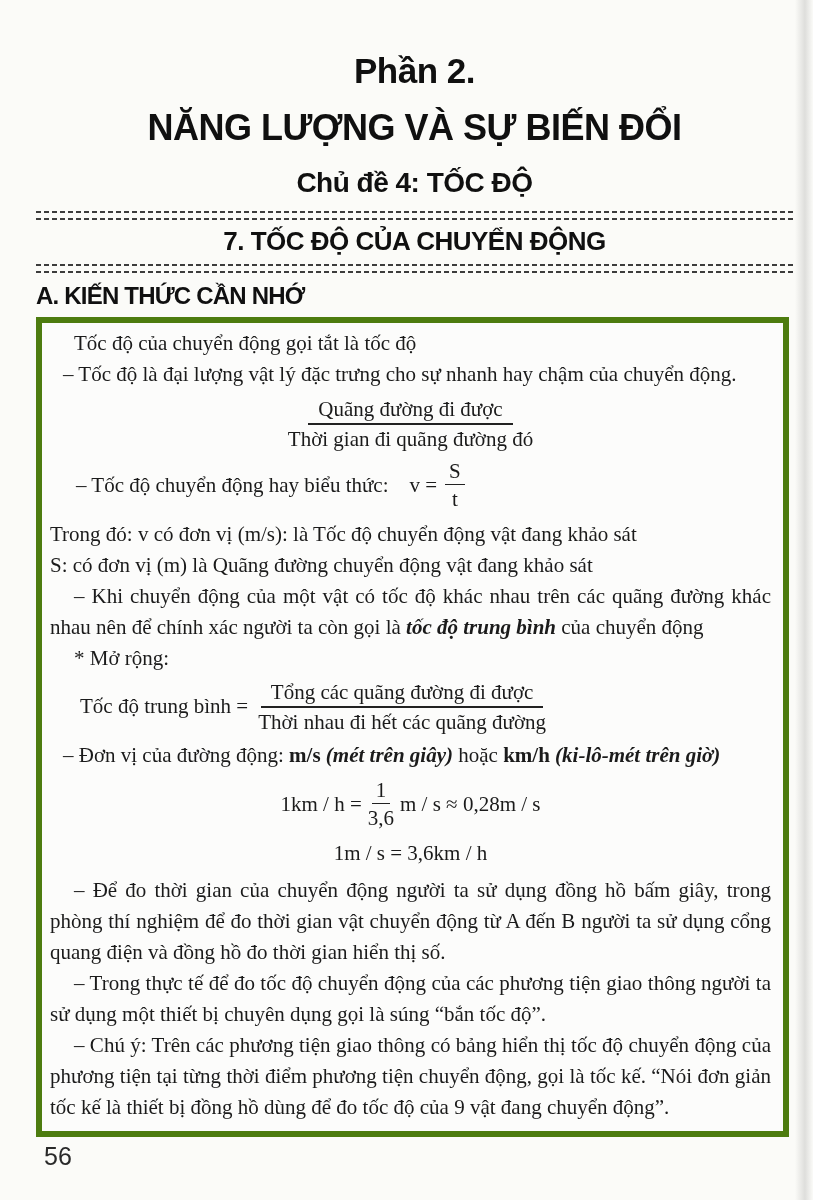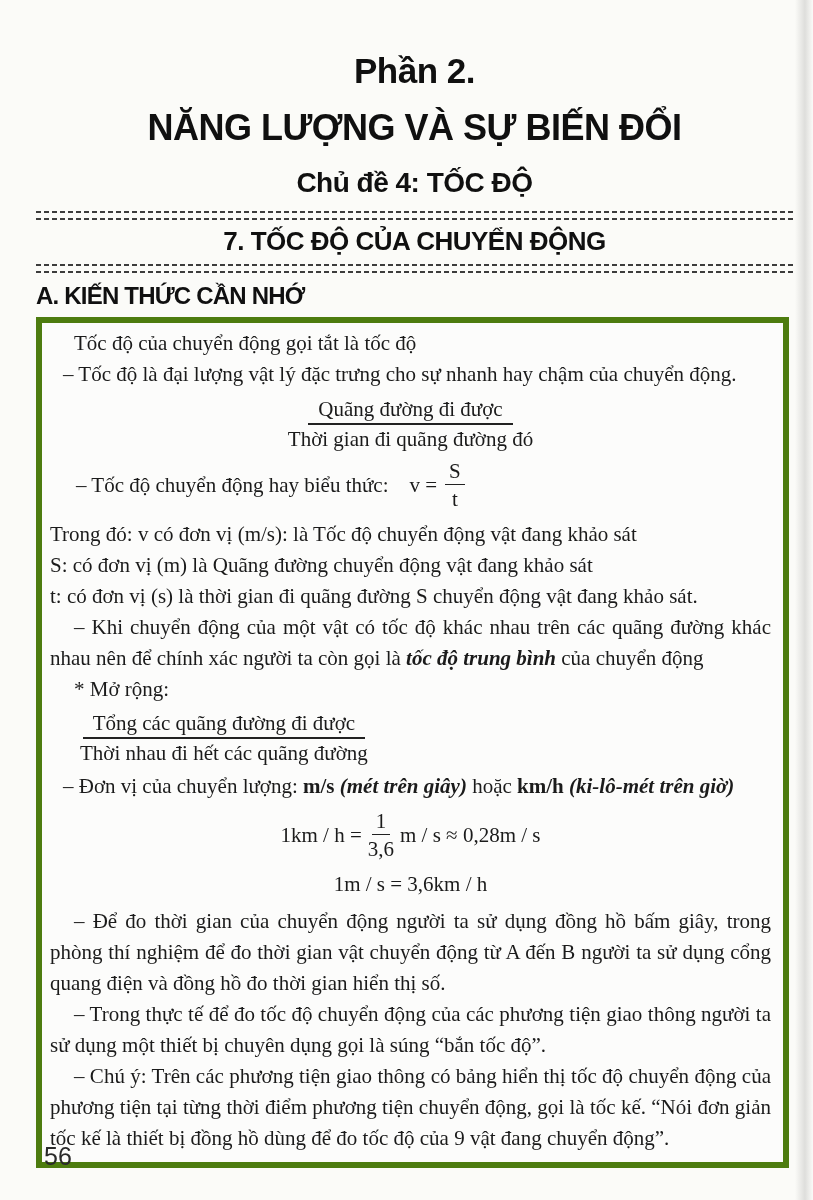--- a/index.html
+++ b/index.html
@@ -108,34 +108,34 @@
         <span>v =</span>
         <span class="frac frac-sm">
           <span class="num">S</span>
           <span class="den">t</span>
         </span>
       </span>
     </p>
 
     <p class="para">Trong đó: v có đơn vị (m/s): là Tốc độ chuyển động vật đang khảo sát</p>
     <p class="para">S: có đơn vị (m) là Quãng đường chuyển động vật đang khảo sát</p>
-    <p class="para">t: có đơn vị (s) là thời gian đi quãng đường S chuyển động vật đang khảo sát.</p>
 
     <p class="para ind"><span>– Khi chuyển động của một vật có tốc độ khác nhau trên các quãng đường khác nhau nên để chính xác người ta còn gọi là </span><span class="emph">tốc độ trung bình</span><span> của chuyển động</span></p>
 
     <p class="para ind">* Mở rộng:</p>
 
     <div class="avg-row">
+      <span>Tốc độ trung bình =</span>
       <span class="frac">
         <span class="num">Tổng các quãng đường đi được</span>
         <span class="den">Thời nhau đi hết các quãng đường</span>
       </span>
     </div>
 
-    <p class="para ind-sm"><span>– Đơn vị của chuyển lượng: </span><span class="b">m/s</span><span class="bi"> (mét trên giây)</span><span> hoặc </span><span class="b">km/h</span><span class="bi"> (ki-lô-mét trên giờ)</span></p>
+    <p class="para ind-sm"><span>– Đơn vị của đường động: </span><span class="b">m/s</span><span class="bi"> (mét trên giây)</span><span> hoặc </span><span class="b">km/h</span><span class="bi"> (ki-lô-mét trên giờ)</span></p>
 
     <div class="center-formula formula-row">
       <span>1km / h =</span>
       <span class="frac frac-sm">
         <span class="num">1</span>
         <span class="den">3,6</span>
       </span>
       <span>m / s ≈ 0,28m / s</span>
     </div>
 

